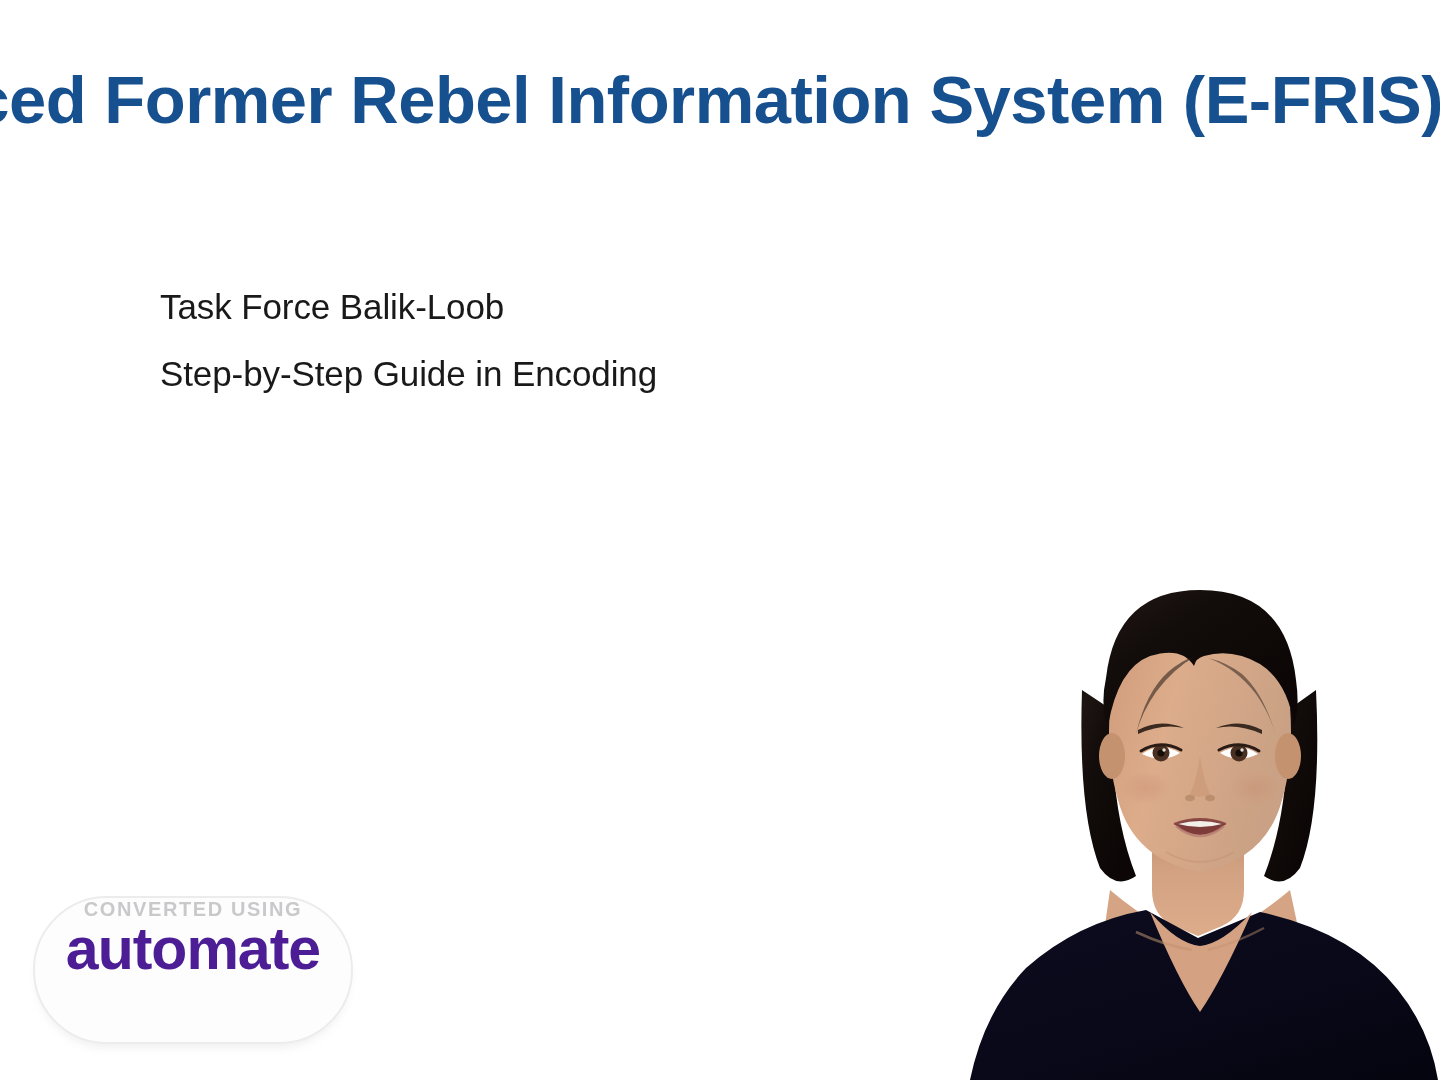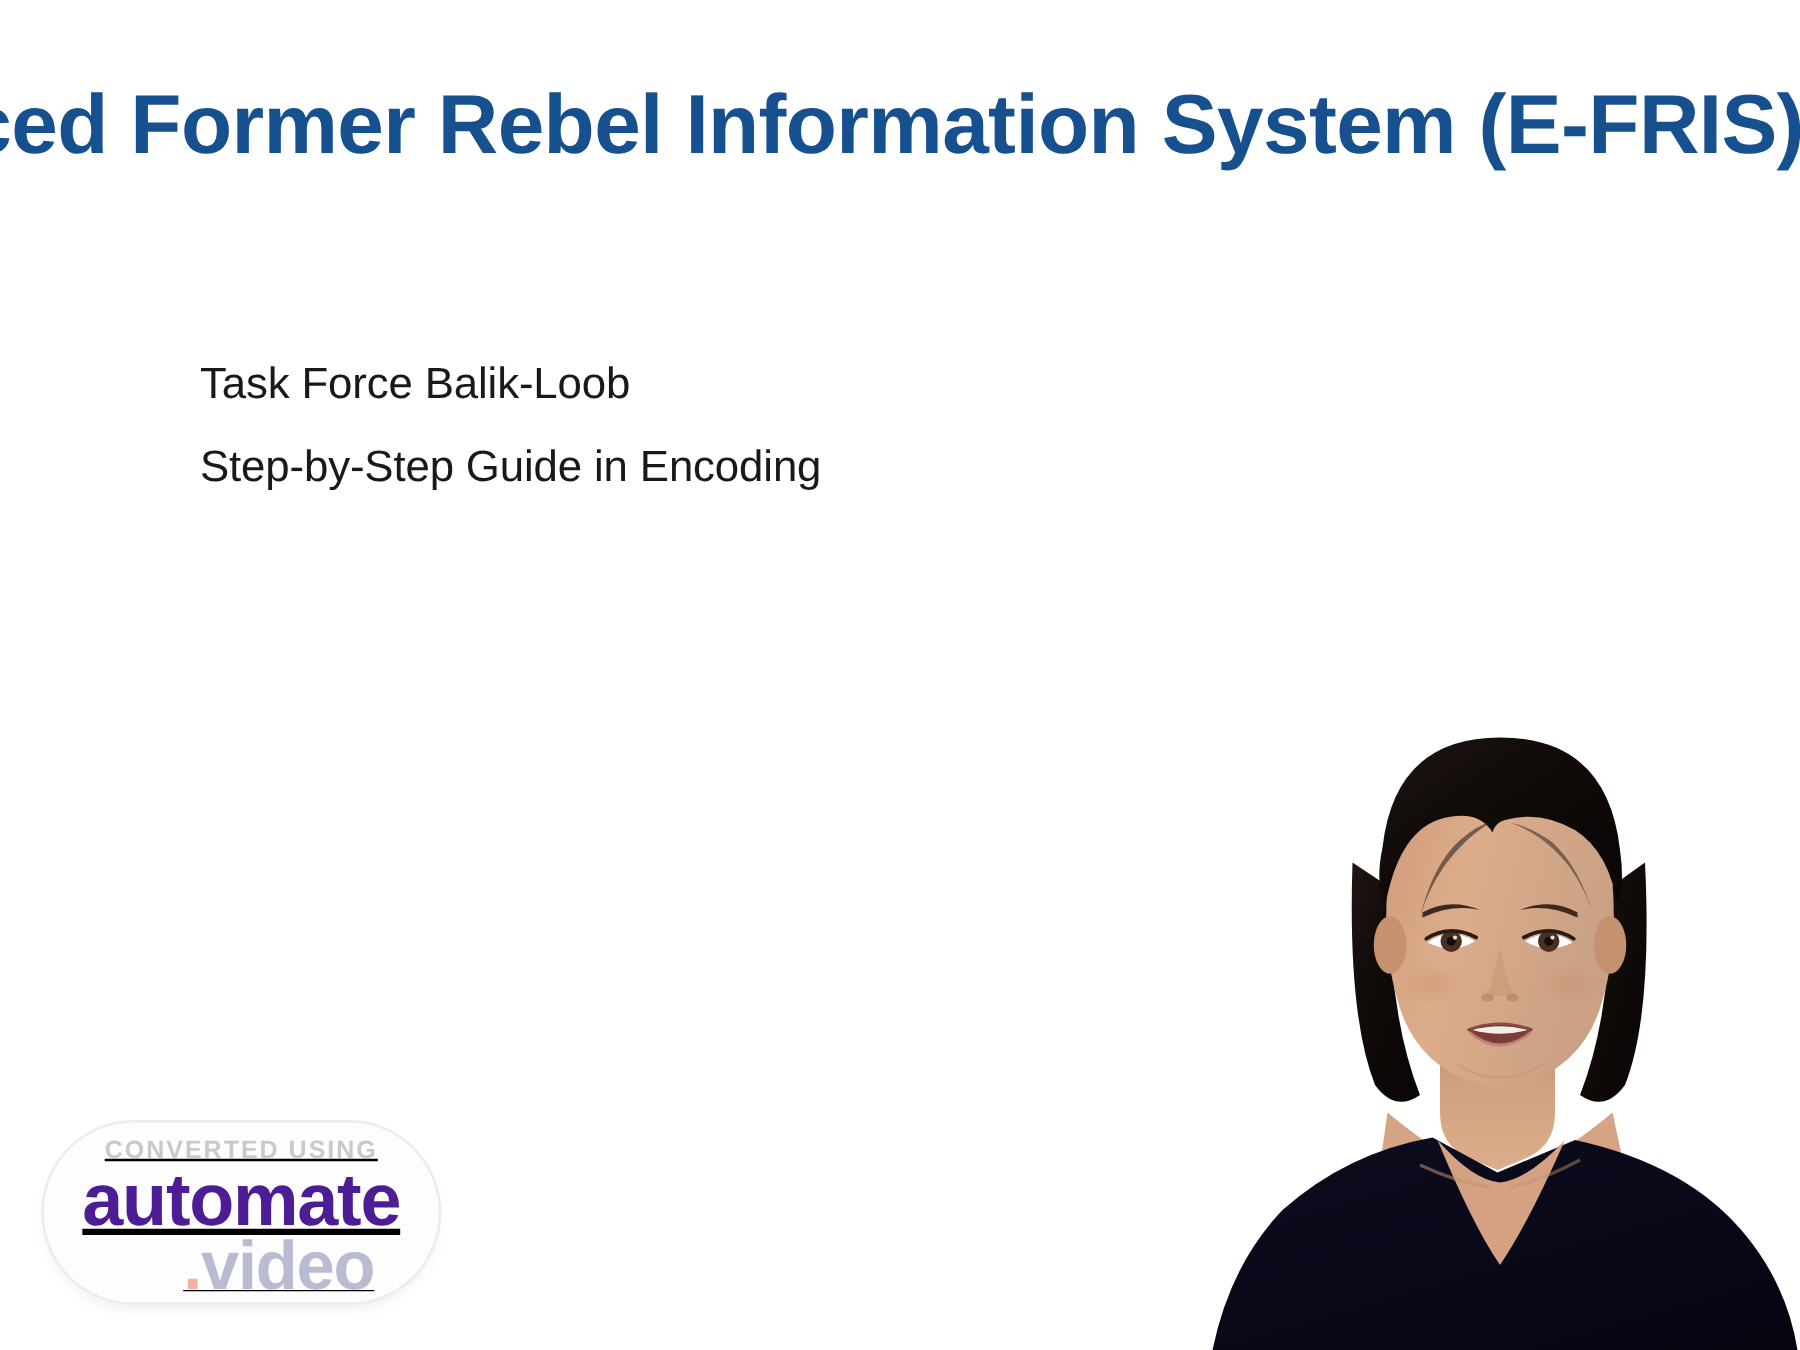--- a/index.html
+++ b/index.html
@@ -78,23 +78,21 @@
     width: 320px;
     height: 148px;
     border-radius: 74px;
     background: #fdfdfe;
     border: 2px solid #ececed;
     box-shadow: 0 7px 10px -4px rgba(120,120,130,0.13);
     display: flex;
     flex-direction: column;
     align-items: center;
     justify-content: flex-start;
-    padding-top: 11px;
     box-sizing: border-box;
-    text-decoration: underline;
   }
   #wm-eyebrow {
     color: #c9c9cb;
     font-family: "Liberation Sans", sans-serif;
     font-weight: 700;
     font-size: 20px;
     letter-spacing: 1.6px;
     line-height: 22px;
     white-space: nowrap;
   }
@@ -236,18 +234,15 @@
       <path d="M214 264 Q240 254 266 264" stroke="#8c4a46" stroke-width="2" fill="none"></path>
       <path d="M216 266 Q240 286 264 266" stroke="#b4766e" stroke-width="2.5" fill="none" opacity="0.7"></path>
 
       <path d="M206 292 Q240 312 274 292" stroke="#c08a66" stroke-width="2" fill="none" opacity="0.35"></path>
     </svg>
   </div>
 
   <div id="watermark">
     <div id="wm-eyebrow">CONVERTED USING</div>
     <div id="wm-automate">automate</div>
-    <div id="wm-video-row">
-      <span id="wm-dot">.</span><span id="wm-video">video</span>
-    </div>
   </div>
 
 </div>
 
 </body></html>

